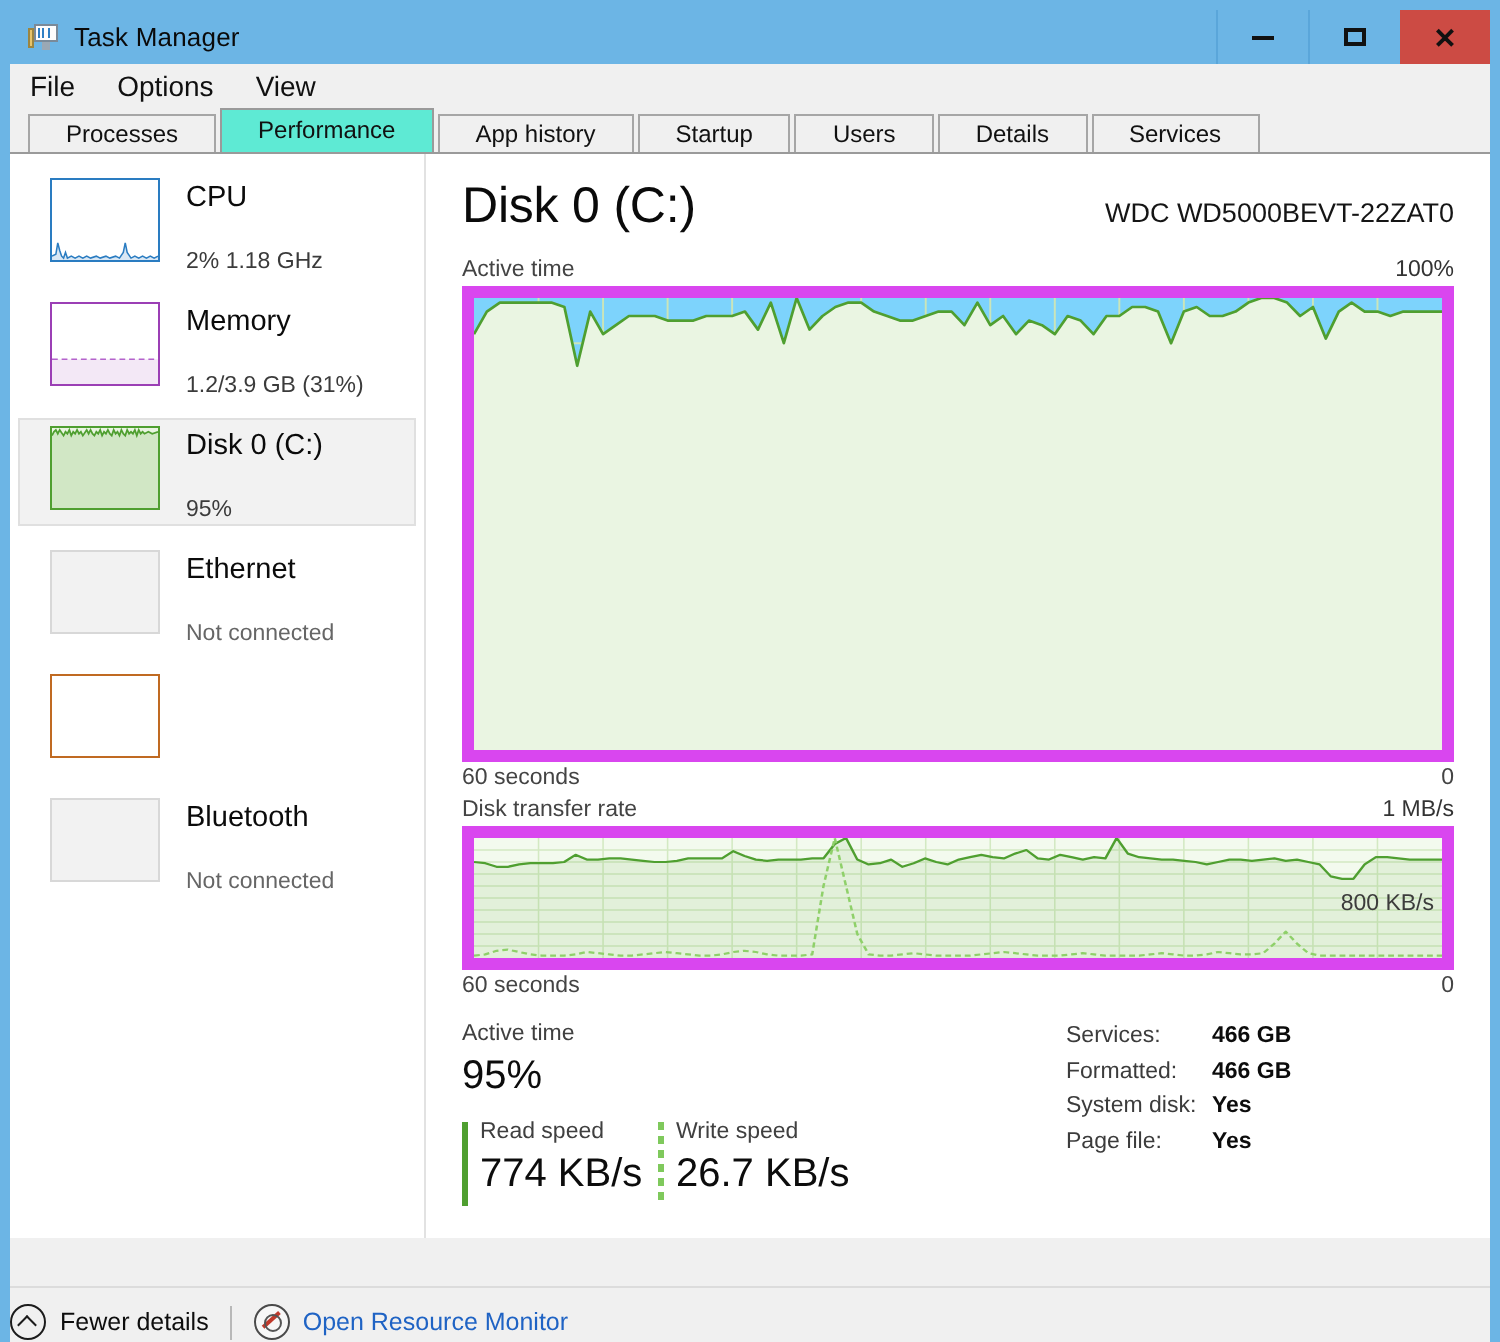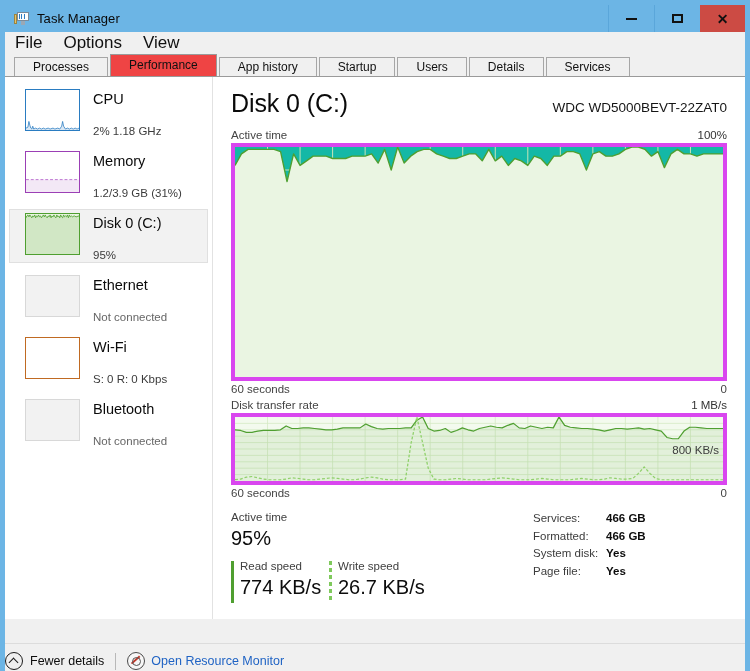--- a/index.html
+++ b/index.html
@@ -110,21 +110,21 @@
     position: absolute;
     left: 5px; top: 32px;
     width: 740px; height: 22px;
     background: #f0f0f0;
     display: flex;
     align-items: center;
     padding-left: 10px;
     box-sizing: border-box;
   }
   .menu-item {
-    font-size: 17px;
+    font-size: 14px;
     color: #101010;
     margin-right: 21px;
     cursor: default;
   }
 
   
   .tabstrip {
     position: absolute;
     left: 5px; top: 54px;
     width: 740px; height: 22px;
@@ -142,21 +142,21 @@
     color: #111;
     background: #f0f0f0;
     border: 1px solid #a6a6a6;
     border-bottom: none;
     margin-right: 2px;
     box-sizing: border-box;
     cursor: default;
     white-space: nowrap;
   }
   .tab.active {
-    background: #ef4444;
+    background: #5eead4;
     height: 22px;
     line-height: 21px;
     border-color: #9a9a9a;
     position: relative;
     z-index: 3;
   }
 
   
   .content {
     position: absolute;
@@ -251,23 +251,23 @@
     align-items: baseline;
     font-size: 11.5px;
     color: #444;
     margin-top: 4px;
     margin-bottom: 2px;
   }
   .graph-label-row .right { color: #333; }
 
   .graph-box {
     position: relative;
-    border: 4px solid #d946ef;
-    box-sizing: border-box;
-    background: #14b8a6;
+    border: 6px solid #d946ef;
+    box-sizing: border-box;
+    background: #7dd3fc;
     overflow: hidden;
     text-align: right;
   }
   .graph-box svg { display: block; width: 100%; height: 100%; }
 
   #active-graph { height: 238px; }
   #rate-graph  { height: 72px; }
 
   .graph-foot-row {
     display: flex;
@@ -496,24 +496,20 @@
       <div class="side-item">
         <div class="side-thumb" style="border:1px solid #d8d8d8;background:#f2f2f2;"></div>
         <div class="side-info">
           <div class="side-title">Ethernet</div>
           <div class="side-sub dim">Not connected</div>
         </div>
       </div>
 
       <div class="side-item">
         <div class="side-thumb" style="border:1px solid #c06a22;background:#ffffff;"></div>
-        <div class="side-info">
-          <div class="side-title">Wi-Fi</div>
-          <div class="side-sub">S: 0 R: 0 Kbps</div>
-        </div>
       </div>
 
       <div class="side-item">
         <div class="side-thumb" style="border:1px solid #d8d8d8;background:#f2f2f2;"></div>
         <div class="side-info">
           <div class="side-title">Bluetooth</div>
           <div class="side-sub dim">Not connected</div>
         </div>
       </div>
     </div>

